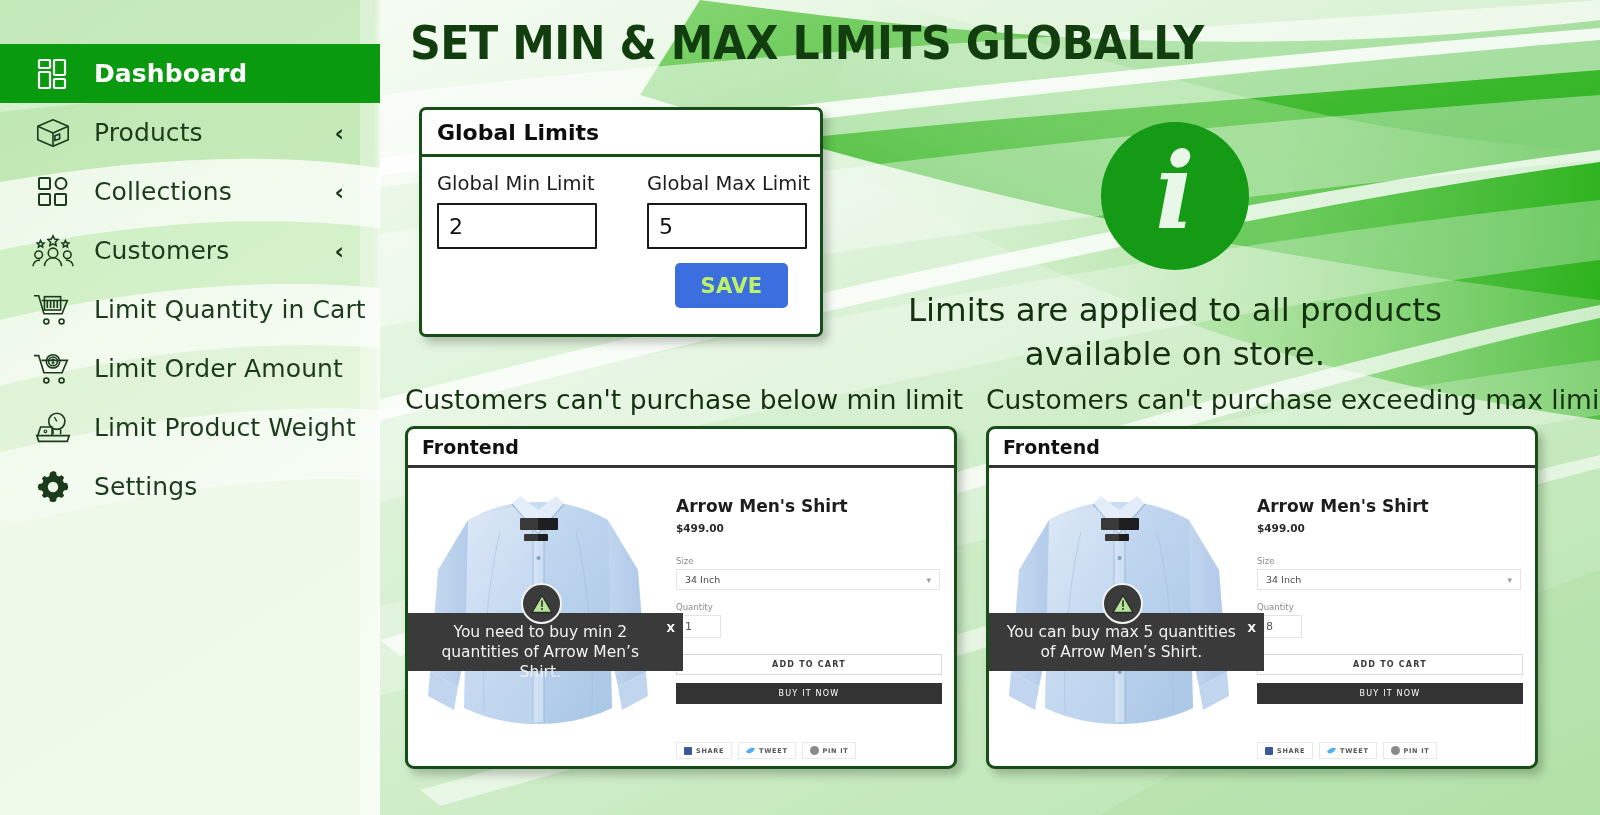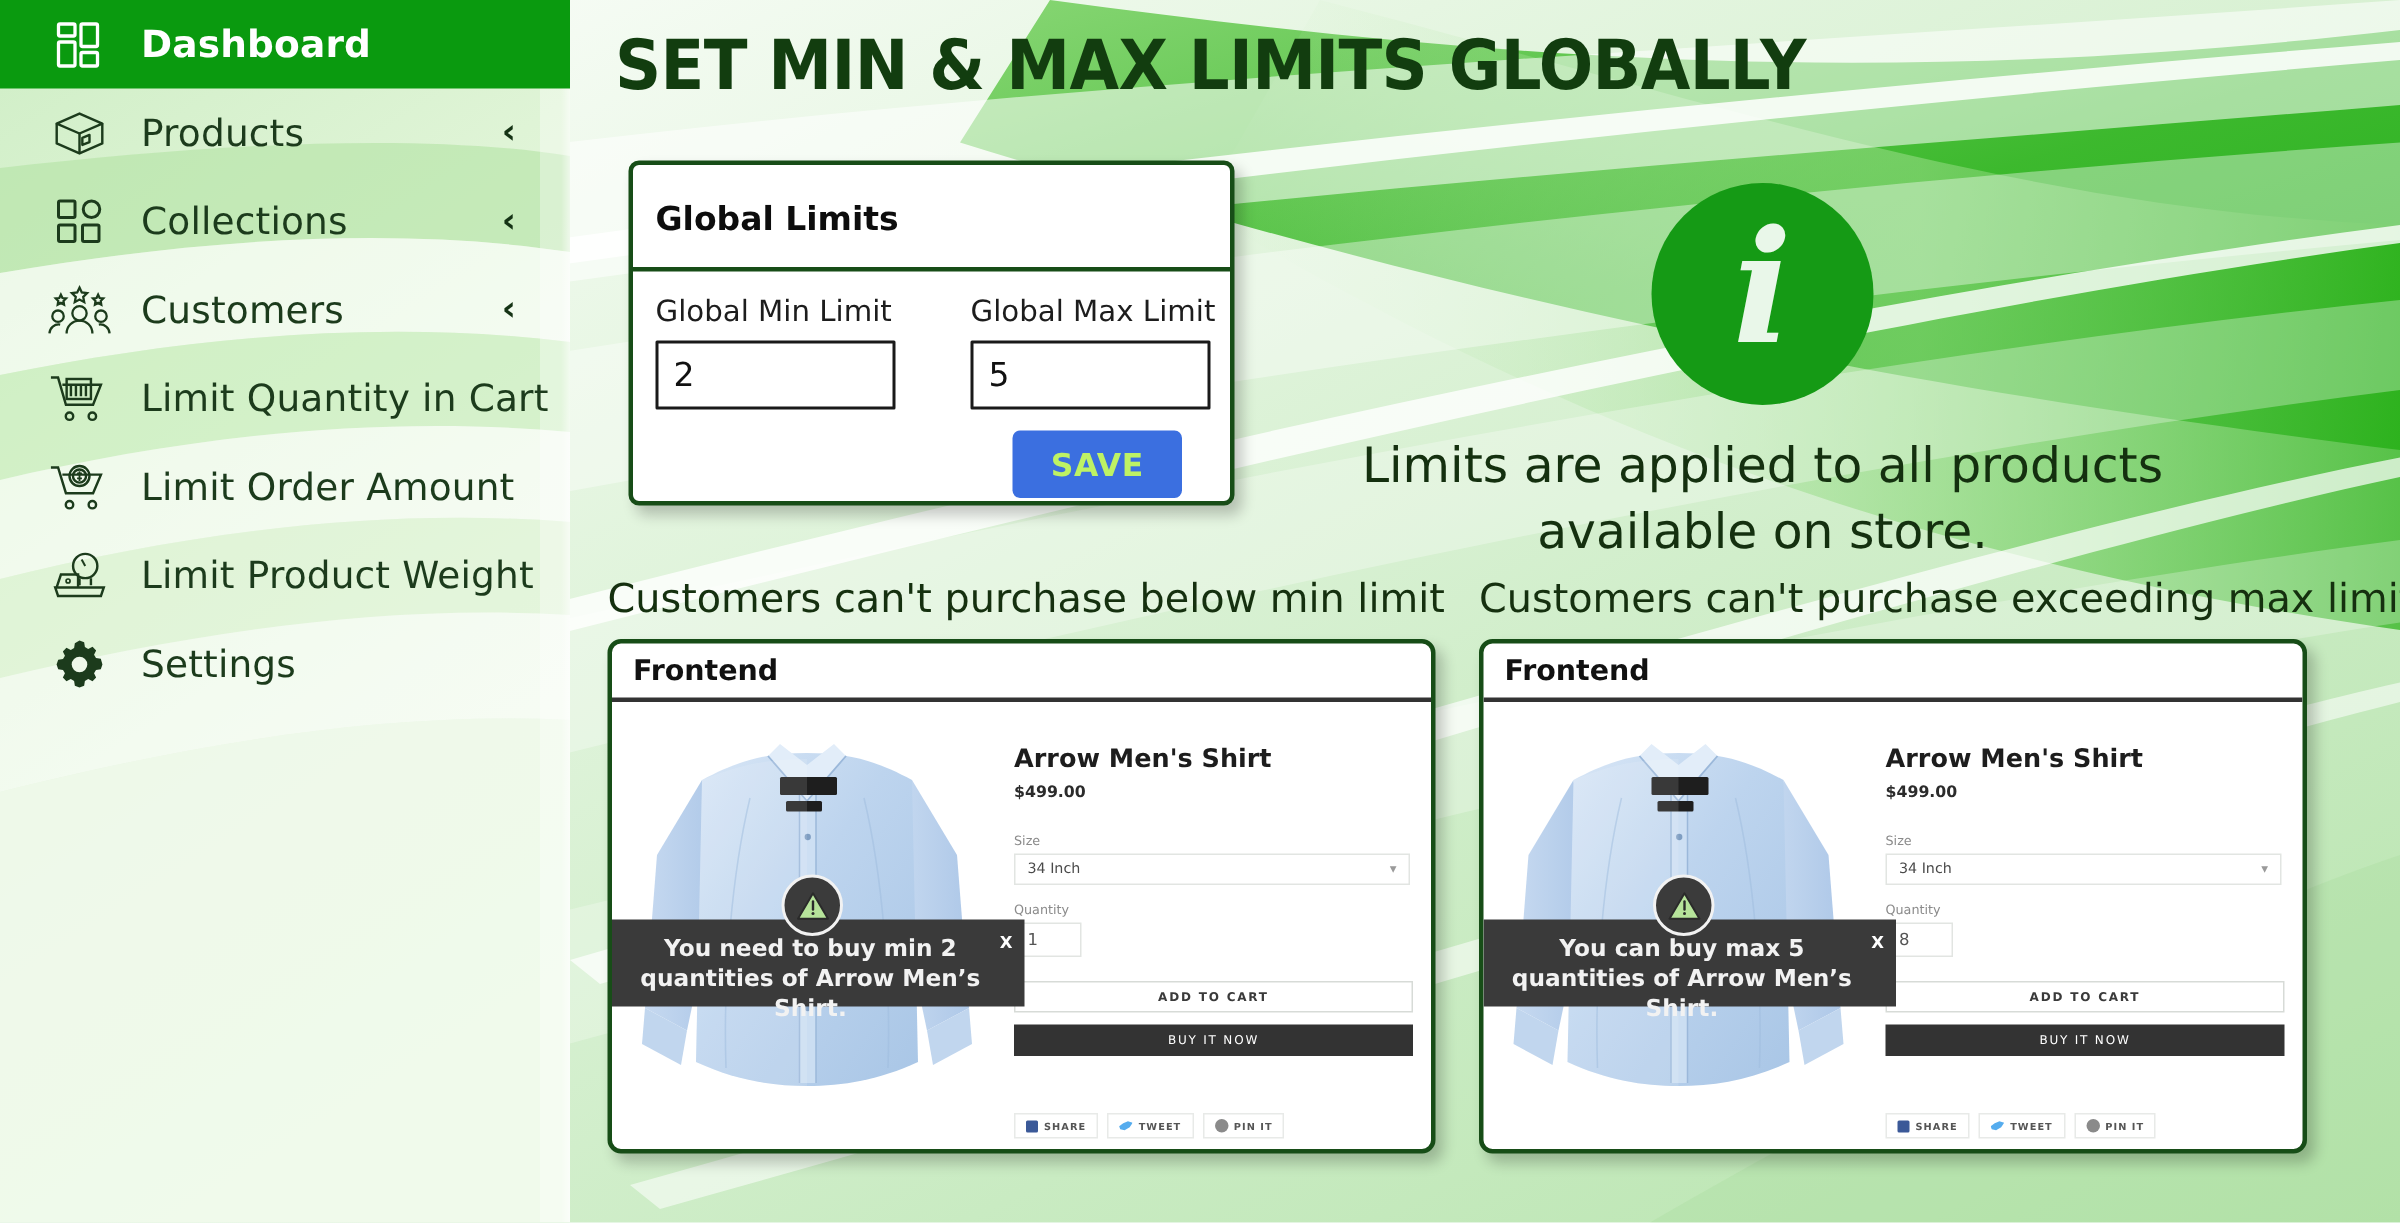--- a/index.html
+++ b/index.html
@@ -19,21 +19,21 @@
   .sidebar {
     position: absolute; left: 0; top: 0; width: 380px; height: 815px;
     z-index: 5; overflow: hidden;
   }
   .sidebar-bg { position: absolute; inset: 0; }
   .sidebar-bg svg { display: block; width: 380px; height: 815px; }
   .sidebar-edge {
     position: absolute; right: 0; top: 0; width: 6px; height: 815px;
     background: linear-gradient(to right, rgba(255,255,255,0.0), rgba(255,255,255,0.55));
   }
-  .nav { position: relative; z-index: 2; }
+  .nav { position: relative; z-index: 2; padding-top: 44px; }
   .nav-item {
     display: flex; align-items: center; height: 59px;
     padding-left: 30px; position: relative;
   }
   .nav-item.active { background: #0a9a0f; }
   .nav-icon {
     width: 46px; height: 40px; flex: 0 0 46px;
     display: flex; align-items: center; justify-content: center;
     margin-right: 18px;
   }
@@ -57,23 +57,22 @@
     white-space: nowrap;
   }
 
   
   .glimits-card {
     position: absolute; left: 419px; top: 107px; width: 404px; height: 230px;
     background: #ffffff; border: 3px solid #174d17; border-radius: 7px;
     z-index: 6; box-shadow: 5px 6px 9px rgba(0,0,0,0.22);
   }
   .glimits-head {
-    height: 47px; display: flex; align-items: flex-start; padding-left: 15px;
+    height: 47px; display: flex; align-items: center; padding-left: 15px;
     border-bottom: 3px solid #174d17;
-    margin-top: 24px;
   }
   .glimits-head-text { font-size: 22px; font-weight: 700; color: #0d0d0d; }
   .glimits-body { padding: 15px 18px 0 15px; }
   .field-row { display: flex; gap: 50px; }
   .field { width: 160px; }
   .field-label { font-size: 19.5px; color: #1d1d1d; margin-bottom: 8px; white-space: nowrap; }
   .field-input {
     width: 160px; height: 46px; border: 2px solid #1a1a1a; background: #fff;
     font-size: 22px; color: #111; padding: 0 10px; border-radius: 1px;
     font-family: "DejaVu Sans", sans-serif;
@@ -173,21 +172,21 @@
     background: #3b3b3b; border: 2px solid #f2f2f2;
     display: flex; align-items: center; justify-content: center; z-index: 9;
   }
   .warn-badge svg { display: block; }
   .tooltip {
     position: absolute; background: #3a3a3a; color: #fff; z-index: 8;
     display: flex; align-items: flex-start;
     padding: 10px 8px 12px 12px;
   }
   .tooltip-text {
-    flex: 1; text-align: center; font-size: 15.5px; line-height: 1.28; color: #f2f2f2; font-weight: bold;
+    flex: 1; text-align: center; font-size: 15.5px; line-height: 1.28; color: #f2f2f2;
   }
   .tooltip-x {
     font-size: 11px; font-weight: 700; color: #ffffff; margin-left: 6px;
     line-height: 1; cursor: pointer;
   }
 </style>
 </head>
 <body>
 
 <div class="stage">

